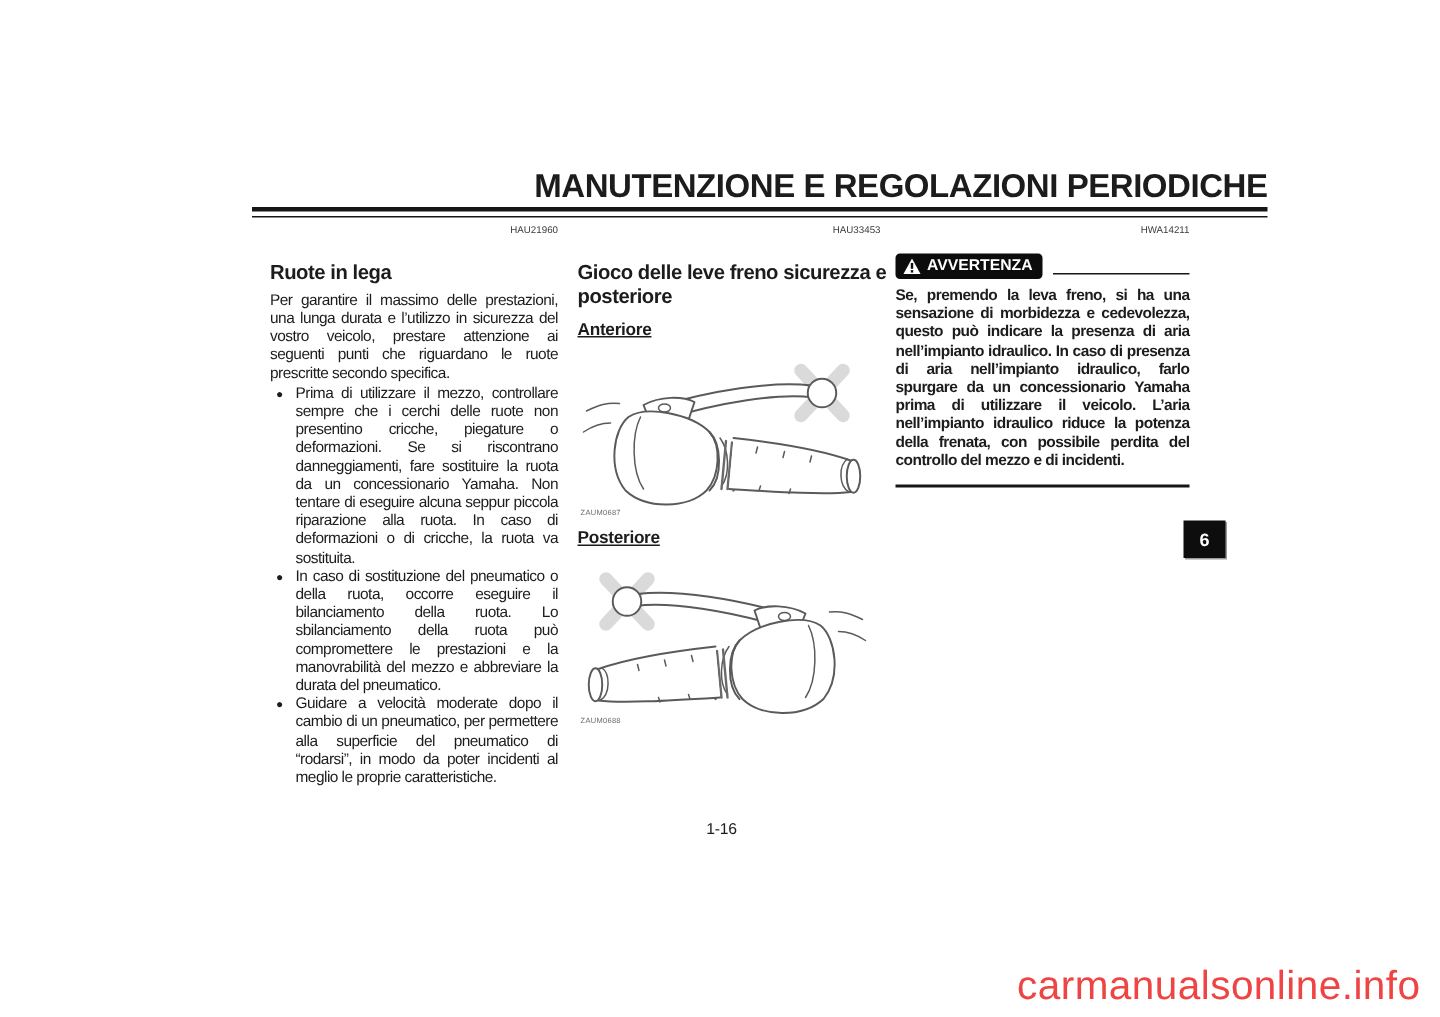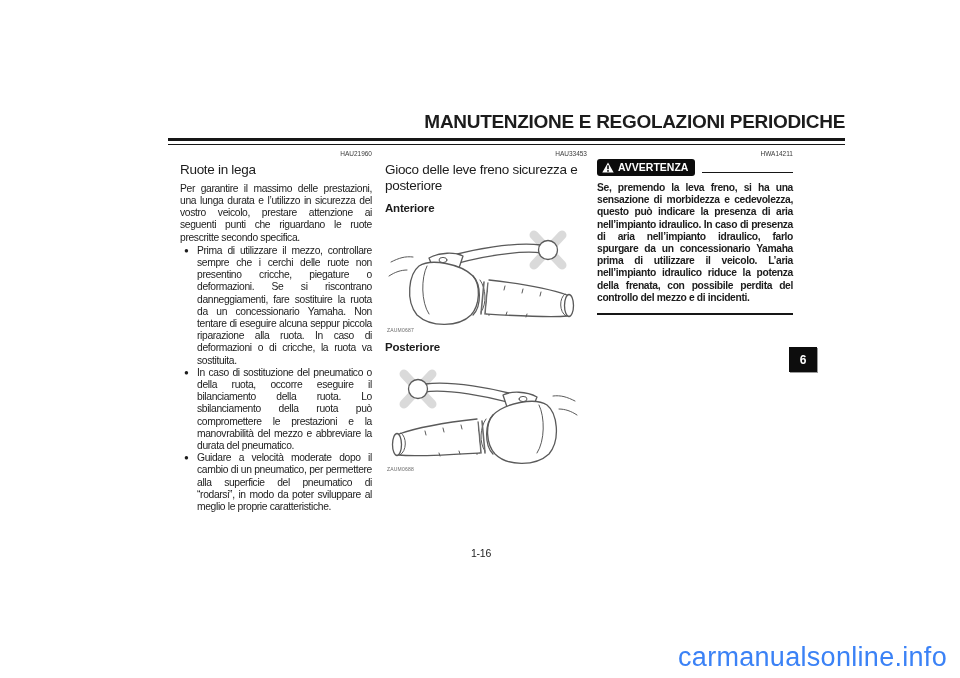--- a/index.html
+++ b/index.html
@@ -6,69 +6,69 @@
   body{
     width:960px;height:678px;background:#ffffff;position:relative;overflow:hidden;
     font-family:"Liberation Sans", sans-serif;color:#1c1c1c;
     -webkit-font-smoothing:antialiased;
   }
   .page{position:absolute;inset:0;}
 
   
   .header-title{
     position:absolute;top:111px;left:168px;width:677px;text-align:right;
-    font-size:19px;font-weight:bold;letter-spacing:-0.3px;white-space:nowrap;
+    font-size:22px;font-weight:bold;letter-spacing:-0.3px;white-space:nowrap;
   }
   .header-rule{
     position:absolute;top:138px;left:168px;width:677px;height:3px;
     border-top:3px solid #161616;border-bottom:1px solid #161616;
   }
 
   
   .col{position:absolute;top:150px;font-size:10.3px;line-height:12.2px;letter-spacing:-0.35px;}
   .col-1{left:180px;width:192px;}
   .col-2{left:385px;width:202px;}
   .col-3{left:597px;width:196px;}
 
   .ref-code{font-size:6.5px;letter-spacing:0;color:#3a3a3a;text-align:right;height:8px;line-height:8px;margin-bottom:1px;}
-  .section-heading{font-size:13.5px;line-height:15.8px;font-weight:normal;letter-spacing:-0.3px;margin:4px 0 5px 0;}
+  .section-heading{font-size:13.5px;line-height:15.8px;font-weight:bold;letter-spacing:-0.3px;margin:16px 0 5px 0;}
   .body-text{margin:0;text-align:justify;}
   .col-1 .body-text{margin-bottom:1px;}
 
   .bullet{position:relative;padding-left:17px;text-align:justify;}
   .bullet-dot{position:absolute;left:4px;top:0;font-size:8px;line-height:12.2px;}
 
   
-  .sub-label{font-weight:bold;font-size:11.5px;letter-spacing:-0.2px;margin:8px 0 0 0;}
+  .sub-label{font-weight:bold;font-size:11.5px;letter-spacing:-0.2px;margin:8px 0 0 0;text-decoration:underline;}
   .figure-block{margin:0;}
   .fig{display:block;margin-top:8px;}
   .fig.mirror{transform:scaleX(-1);}
   .fig-caption{font-size:5px;letter-spacing:0.2px;color:#6a6a6a;line-height:6px;margin:1px 0 0 2px;}
   .mid-body{margin-top:13px;}
 
   
-  .warning-row{display:flex;align-items:flex-end;margin:1px 0 6px 0;height:17px;}
+  .warning-row{display:flex;align-items:flex-end;margin:11px 0 6px 0;height:17px;}
   .warning-box{
     background:#0c0c0c;color:#ffffff;font-weight:bold;font-size:10.5px;letter-spacing:0;
     height:17px;padding:0 7px 0 5px;border-radius:3px;display:flex;align-items:center;gap:4px;flex:0 0 auto;
   }
   .warning-box svg{display:block;}
   .warning-line{flex:1 1 auto;height:1.5px;background:#161616;margin-left:7px;margin-bottom:3px;}
   .col-3 .body-text{font-weight:bold;}
   .closing-rule{height:1.5px;background:#161616;margin-top:9px;}
 
   
   .chapter-tab{
     position:absolute;left:789px;top:347px;width:28px;height:25px;background:#0d0d0d;
     color:#fff;font-size:12px;font-weight:bold;display:flex;align-items:center;justify-content:center;
     box-shadow:1px 1px 0 #9a9a9a;
   }
   .page-number{position:absolute;top:547px;left:451px;width:60px;text-align:center;font-size:10.5px;letter-spacing:-0.2px;}
   .watermark{
-    position:absolute;right:13px;bottom:5px;font-size:27px;color:#3b82f6;letter-spacing:0.3px;
+    position:absolute;right:13px;bottom:5px;font-size:27px;color:#ef4444;letter-spacing:0.3px;
   }
   .defs-holder{position:absolute;width:0;height:0;overflow:hidden;}
 </style>
 </head>
 <body>
 
 <div class="page">
 
   <div class="header-title">MANUTENZIONE E REGOLAZIONI PERIODICHE</div>
   <div class="header-rule"></div>
@@ -103,21 +103,21 @@
     <div class="bullet">
       <span class="bullet-dot">●</span>
       <span>Prima di utilizzare il mezzo, controllare sempre che i cerchi delle ruote non presentino cricche, piegature o deformazioni. Se si riscontrano danneggiamenti, fare sostituire la ruota da un concessionario Yamaha. Non tentare di eseguire alcuna seppur piccola riparazione alla ruota. In caso di deformazioni o di cricche, la ruota va sostituita.</span>
     </div>
     <div class="bullet">
       <span class="bullet-dot">●</span>
       <span>In caso di sostituzione del pneumatico o della ruota, occorre eseguire il bilanciamento della ruota. Lo sbilanciamento della ruota può compromettere le prestazioni e la manovrabilità del mezzo e abbreviare la durata del pneumatico.</span>
     </div>
     <div class="bullet">
       <span class="bullet-dot">●</span>
-      <span>Guidare a velocità moderate dopo il cambio di un pneumatico, per permettere alla superficie del pneumatico di “rodarsi”, in modo da poter sviluppare al meglio le proprie caratteristiche.</span>
+      <span>Guidare a velocità moderate dopo il cambio di un pneumatico, per permettere alla superficie del pneumatico di “rodarsi”, in modo da poter incidenti al meglio le proprie caratteristiche.</span>
     </div>
   </div>
 
   <div class="col col-2">
     <div class="ref-code">HAU33453</div>
     <h2 class="section-heading" style="width:210px;">Gioco delle leve freno sicurezza e posteriore</h2>
     <div class="sub-label">Anteriore</div>
 
     <figure class="figure-block">
       <svg class="fig" width="196" height="104" viewBox="0 0 196 104">

